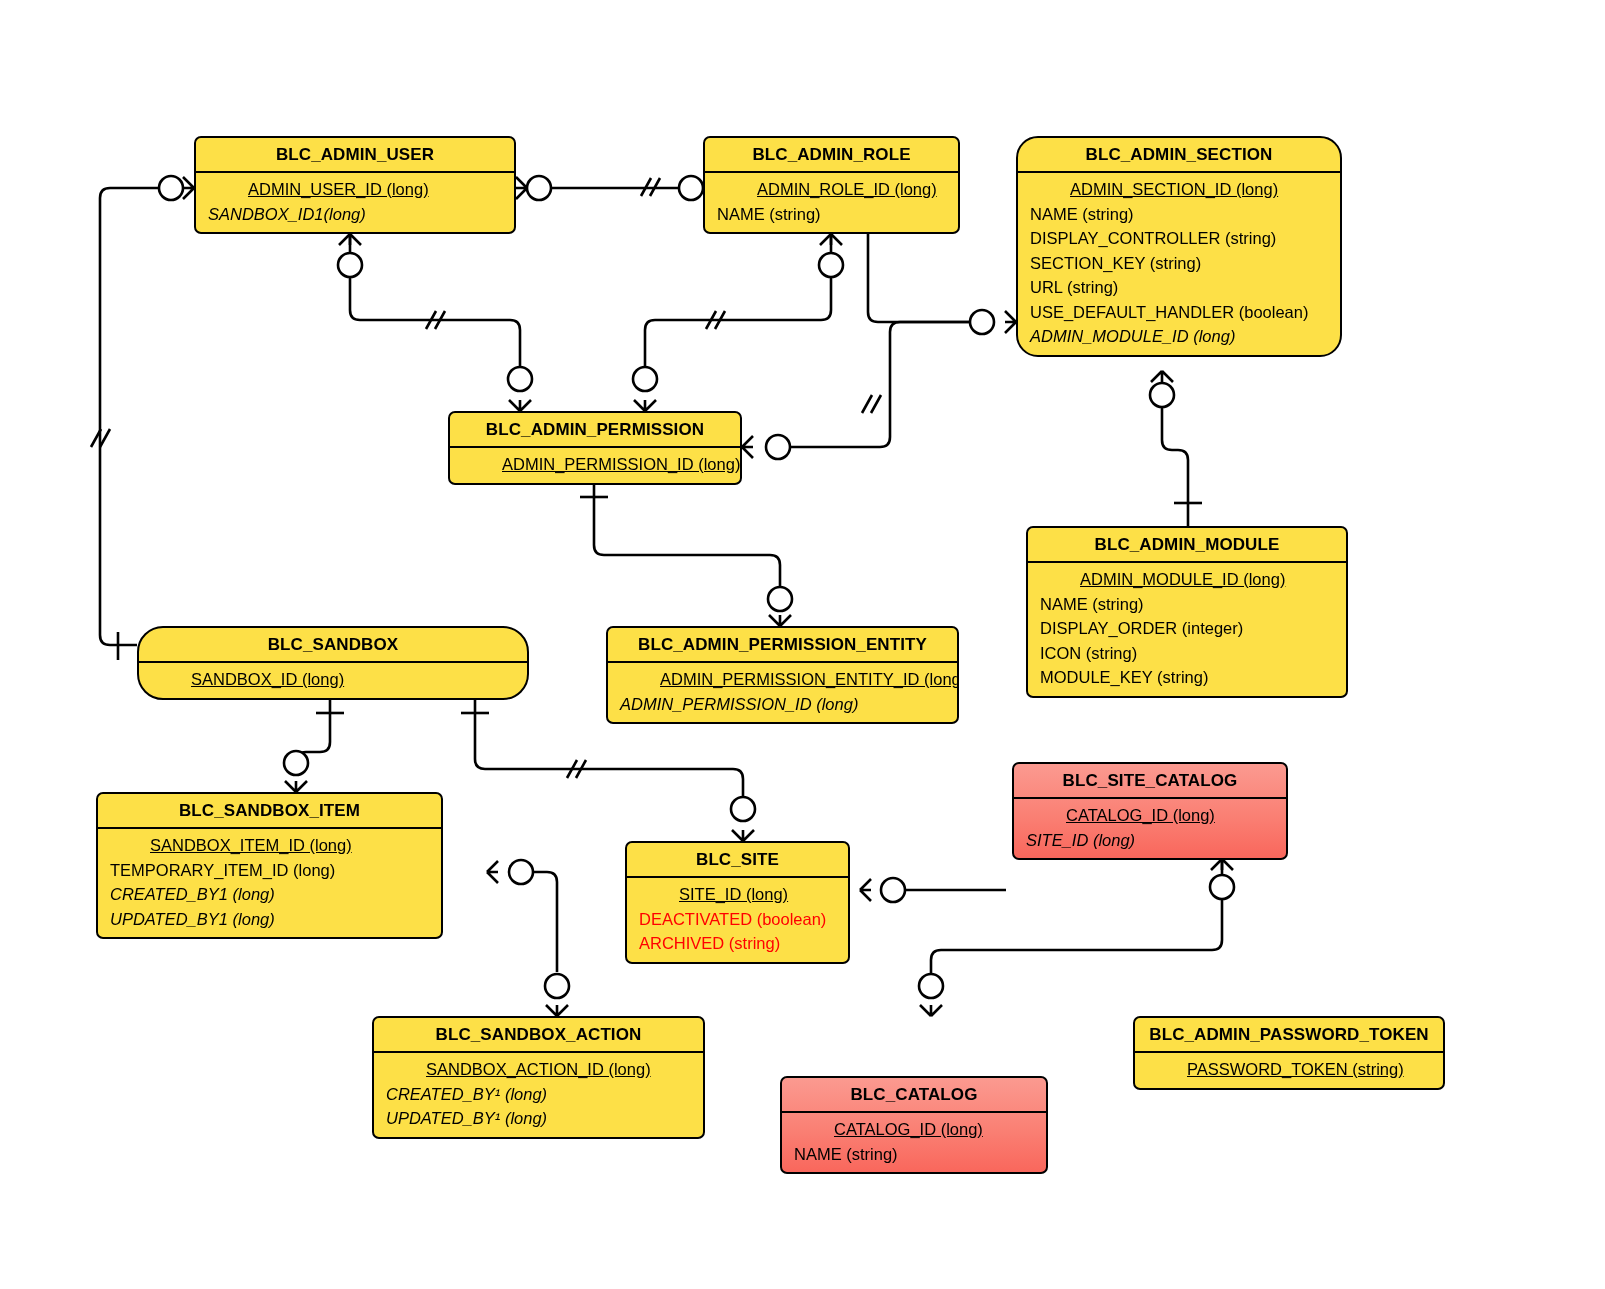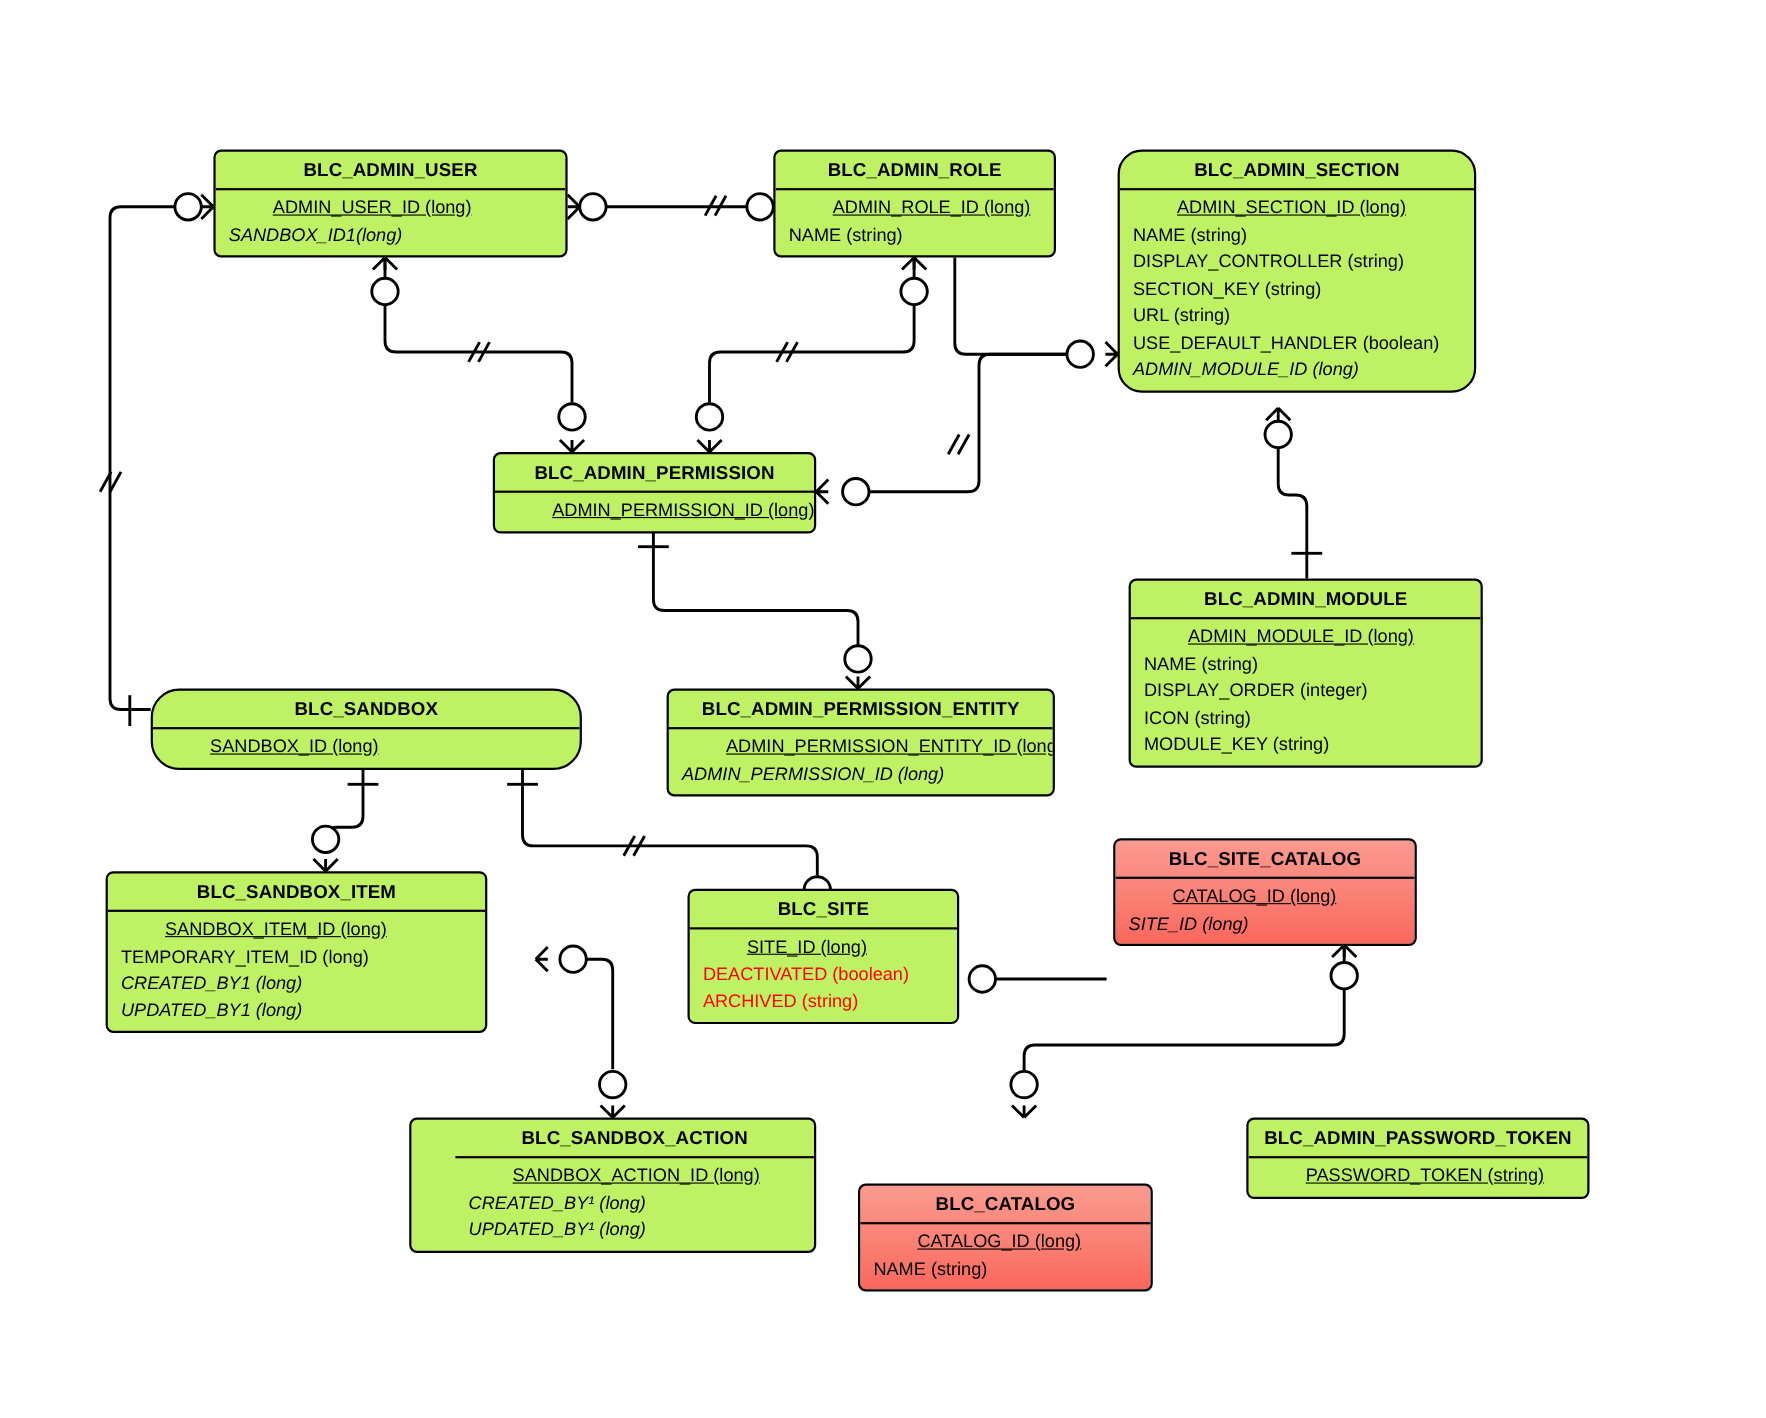--- a/index.html
+++ b/index.html
@@ -22,21 +22,21 @@
     top: 0;
     left: 0;
     width: 1605px;
     height: 1289px;
   }
   .entity {
     position: absolute;
     box-sizing: border-box;
     border: 2px solid #000000;
     border-radius: 7px;
-    background: #bef264;
+    background: #fde047;
     overflow: hidden;
   }
   .entity.red {
     background: linear-gradient(to bottom, #fb9a90 0%, #fa8074 55%, #f9675c 100%);
   }
   .entity-header {
     text-align: center;
     font-weight: bold;
     font-size: 17px;
     color: #000000;
@@ -332,30 +332,30 @@
   <div class="entity" style="left:96px; top:792px; width:347px;">
     <div class="entity-header">BLC_SANDBOX_ITEM</div>
     <div class="entity-body">
       <div class="attr pk">SANDBOX_ITEM_ID (long)</div>
       <div class="attr">TEMPORARY_ITEM_ID (long)</div>
       <div class="attr fk">CREATED_BY1 (long)</div>
       <div class="attr fk">UPDATED_BY1 (long)</div>
     </div>
   </div>
 
-  <div class="entity" style="left:625px; top:808px; width:247px;">
+  <div class="entity" style="left:625px; top:841px; width:225px;">
     <div class="entity-header">BLC_SITE</div>
     <div class="entity-body">
       <div class="attr pk">SITE_ID (long)</div>
       <div class="attr warn">DEACTIVATED (boolean)</div>
       <div class="attr warn">ARCHIVED (string)</div>
     </div>
   </div>
 
-  <div class="entity" style="left:372px; top:1016px; width:370px;padding-left:40px;">
+  <div class="entity" style="left:372px; top:1016px; width:333px;">
     <div class="entity-header">BLC_SANDBOX_ACTION</div>
     <div class="entity-body">
       <div class="attr pk">SANDBOX_ACTION_ID (long)</div>
       <div class="attr fk">CREATED_BY¹ (long)</div>
       <div class="attr fk">UPDATED_BY¹ (long)</div>
     </div>
   </div>
 
   <div class="entity red" style="left:780px; top:1076px; width:268px;">
     <div class="entity-header">BLC_CATALOG</div>

